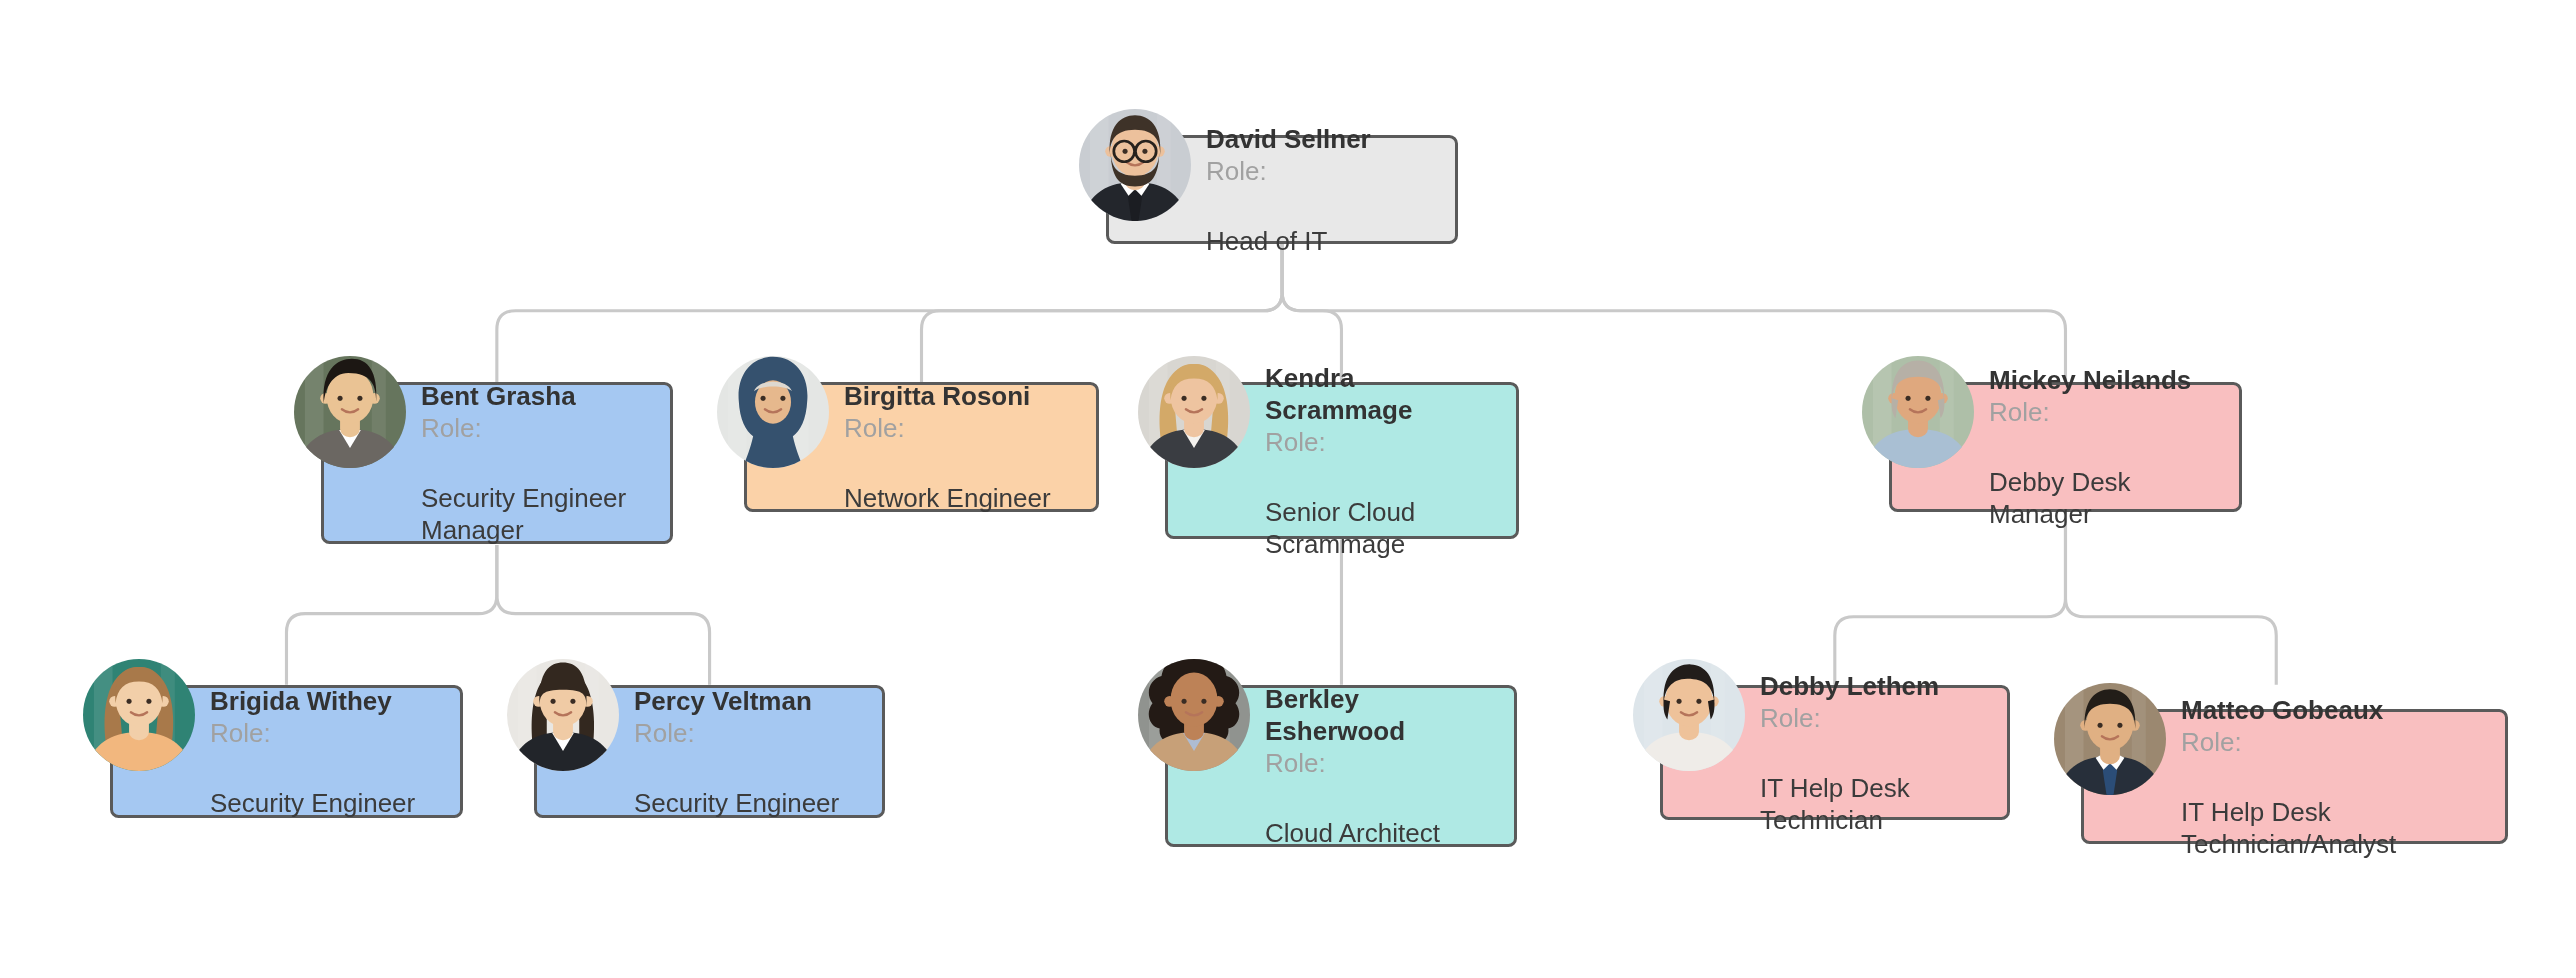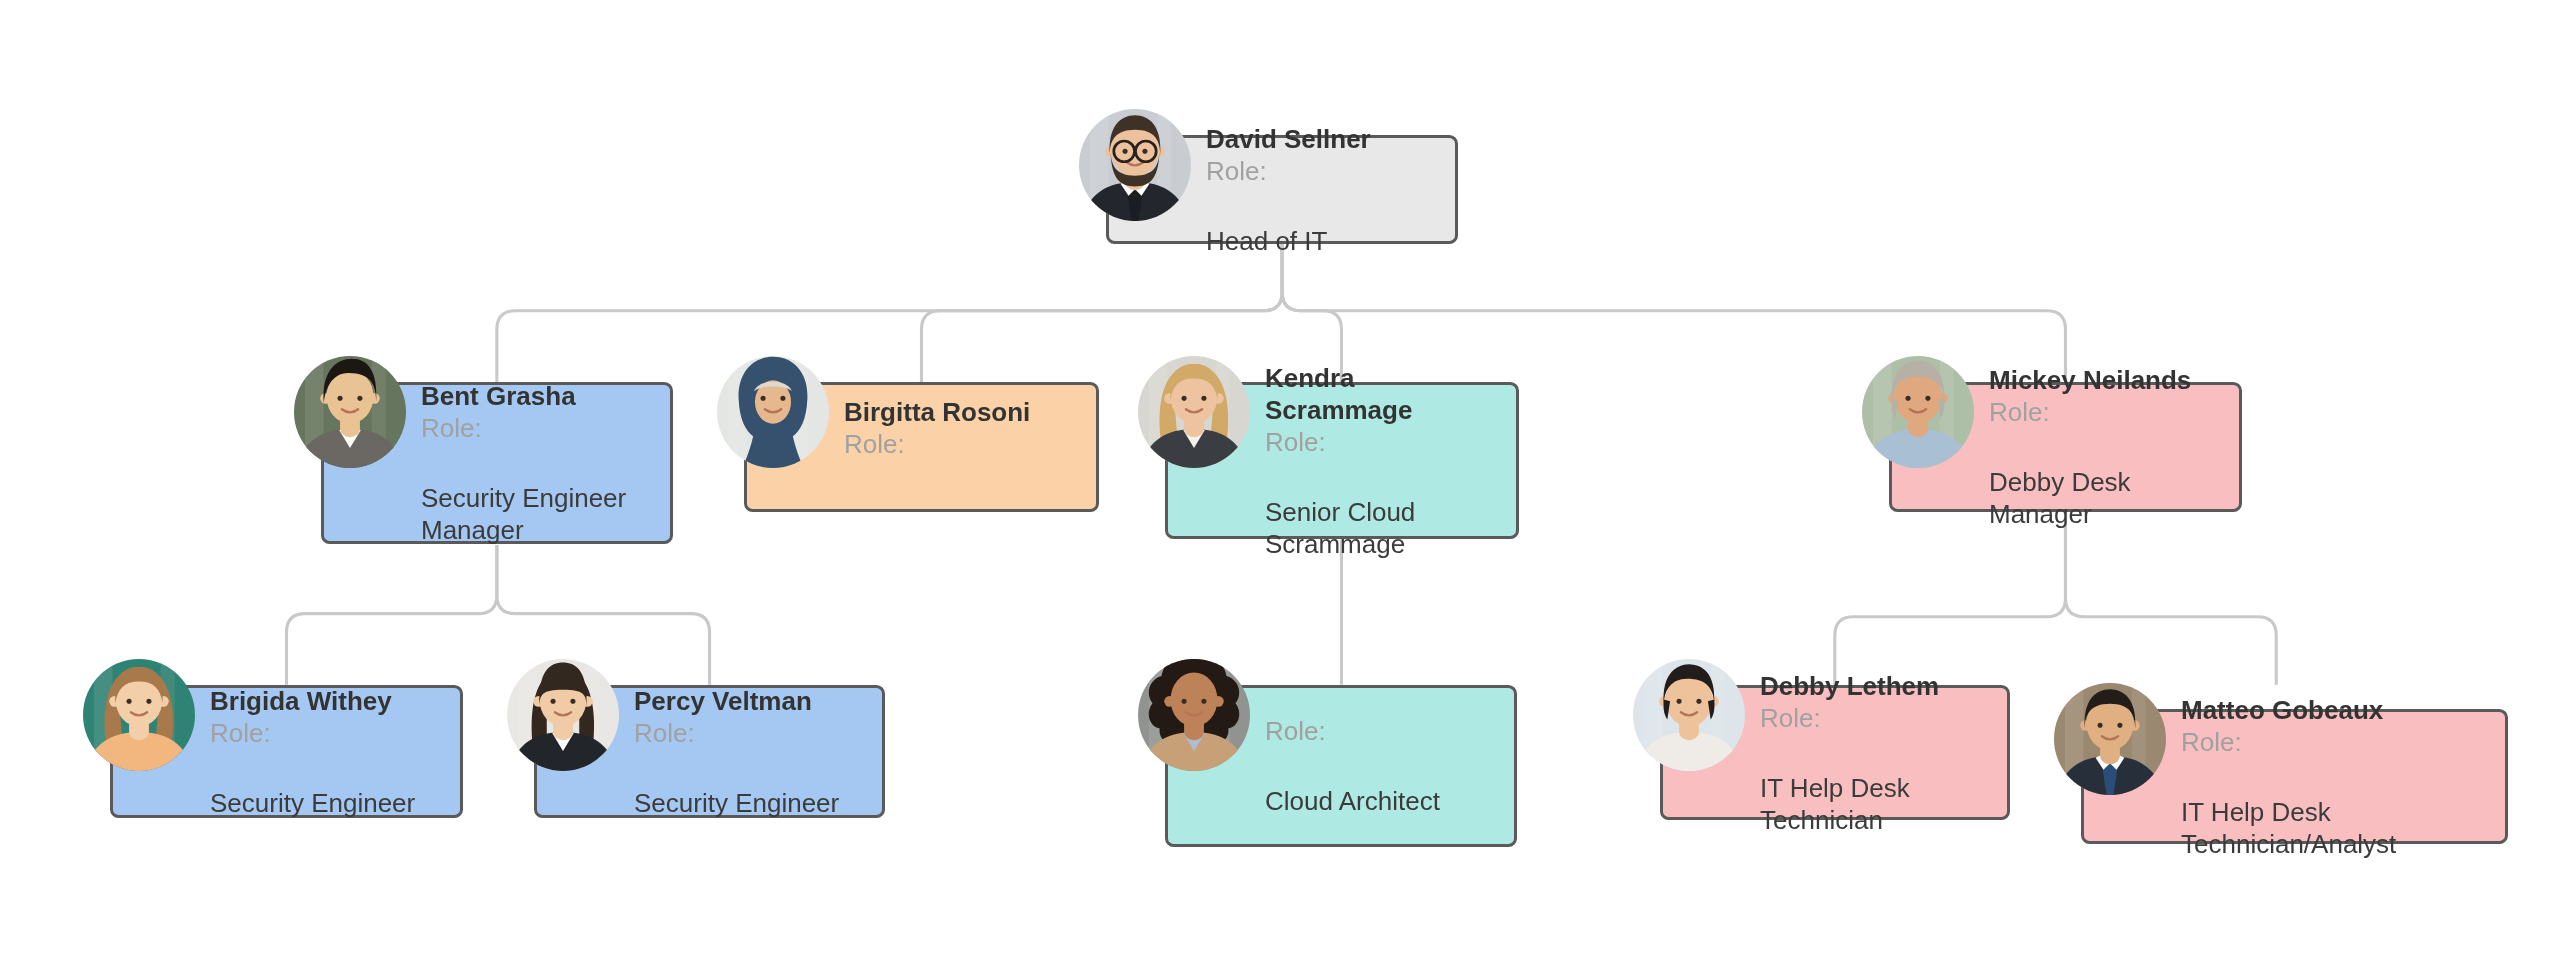--- a/index.html
+++ b/index.html
@@ -162,20 +162,21 @@
             </g>
           </g>
         </svg>
       </div>
   </div>
     <div class="node" style="left: 744px; top: 382px; width: 355px; height: 130px; background: rgb(251, 210, 168); border-color: rgb(90, 90, 90);">
     <div class="texts">
       <div class="name" style="color: rgb(51, 51, 51);">Birgitta Rosoni</div>
       <div class="role">
         <span class="role-label" style="color: rgb(161, 161, 161);">Role:</span>
+        <span class="role-value" style="color: rgb(59, 59, 59);">Network Engineer</span>
       </div>
     </div>
     <div class="avatar">
         <svg xmlns="http://www.w3.org/2000/svg" width="112" height="112" viewBox="0 0 144 144">
           <defs>
             <clipPath id="clip-birgitta-rosoni">
               <circle cx="72" cy="72" r="72"></circle>
             </clipPath>
           </defs>
           <g clip-path="url(#clip-birgitta-rosoni)">
@@ -336,20 +337,21 @@
               <circle cx="61" cy="58" r="2.8" fill="#3a2d24"></circle>
               <circle cx="83" cy="58" r="2.8" fill="#3a2d24"></circle>
               <path d="M63,70 Q72,77 81,70" stroke="#b5745a" stroke-width="2.6" fill="none" stroke-linecap="round"></path>
             </g>
           </g>
         </svg>
       </div>
   </div>
     <div class="node" style="left: 1165px; top: 685px; width: 352px; height: 162px; background: rgb(175, 233, 228); border-color: rgb(90, 90, 90);">
     <div class="texts">
+      <div class="name" style="color: rgb(51, 51, 51);">Berkley Esherwood</div>
       <div class="role">
         <span class="role-label" style="color: rgb(161, 161, 161);">Role:</span>
         <span class="role-value" style="color: rgb(59, 59, 59);">Cloud Architect</span>
       </div>
     </div>
     <div class="avatar">
         <svg xmlns="http://www.w3.org/2000/svg" width="112" height="112" viewBox="0 0 144 144">
           <defs>
             <clipPath id="clip-berkley-esherwood">
               <circle cx="72" cy="72" r="72"></circle>

